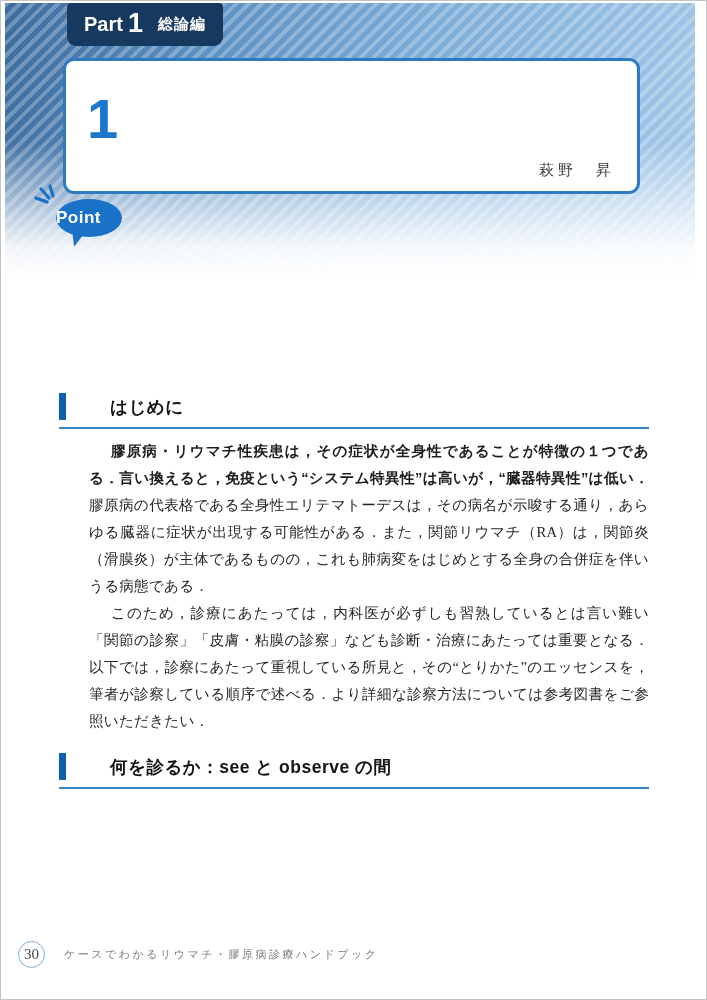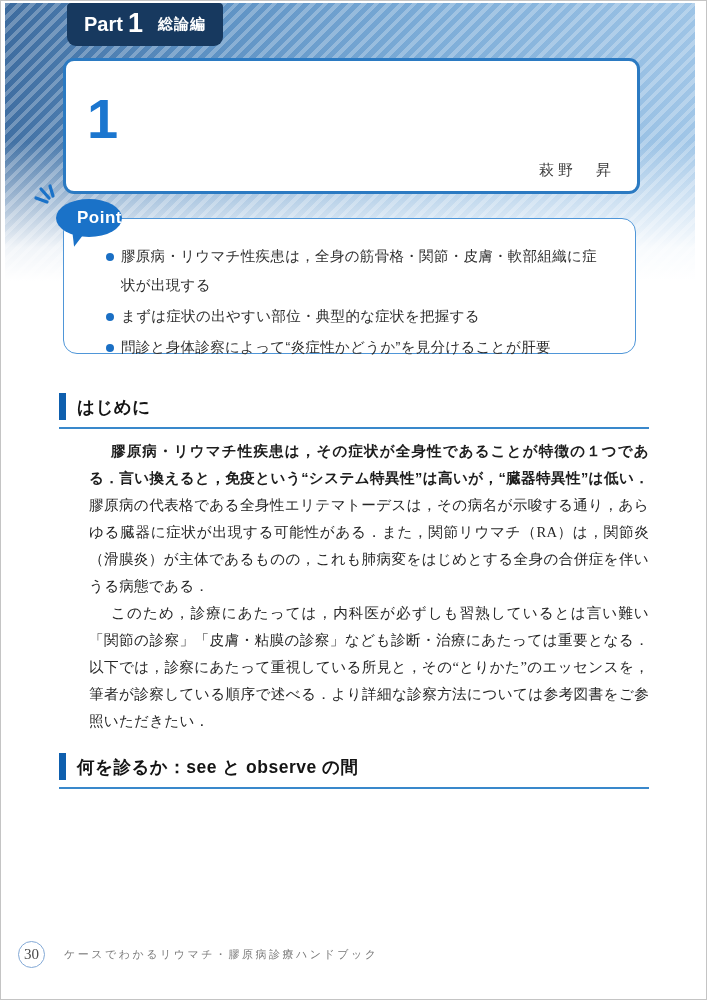--- a/index.html
+++ b/index.html
@@ -77,21 +77,21 @@
     letter-spacing: 4px;
   }
 
   
   .point-bubble {
     position: absolute;
     left: 55px; top: 198px;
     width: 66px; height: 38px;
     background: #1a72c8;
     border-radius: 50%;
-    display: flex; align-items: center; justify-content: flex-end;
+    display: flex; align-items: center; justify-content: flex-start;
     z-index: 4;
   }
   .point-label { color: #fff; font-size: 17px; font-weight: 700; letter-spacing: 0.5px; }
   .point-tail {
     position: absolute;
     left: 69px; top: 230px;
     width: 0; height: 0;
     border-left: 6px solid transparent;
     border-right: 7px solid transparent;
     border-top: 16px solid #1a72c8;
@@ -130,20 +130,21 @@
 
   
   .section-heading {
     position: absolute;
     left: 58px;
     width: 590px;
     display: flex;
     align-items: center;
     border-bottom: 2.5px solid #3988cb;
     padding-bottom: 7px;
+    gap: 33px;
   }
   .heading-bar { flex: none; width: 7px; height: 27px; background: #0e5fae; }
   .heading-text {
     padding-left: 11px;
     font-size: 17.5px;
     font-weight: 700;
     color: #141414;
     letter-spacing: 0.5px;
   }
   #section1-heading { top: 392px; }
@@ -215,36 +216,20 @@
   <svg class="point-rays" width="26" height="26" viewBox="0 0 26 26">
     <line x1="13" y1="18" x2="2" y2="14" stroke="#1a72c8" stroke-width="3.2" stroke-linecap="round"></line>
     <line x1="15" y1="14" x2="7" y2="5" stroke="#1a72c8" stroke-width="3.2" stroke-linecap="round"></line>
     <line x1="19" y1="12" x2="16" y2="2" stroke="#1a72c8" stroke-width="3.2" stroke-linecap="round"></line>
   </svg>
   <div class="point-tail"></div>
   <div class="point-bubble">
     <span class="point-label">Point</span>
   </div>
 
-  <div class="point-box">
-    <ul class="point-list">
-      <li class="point-item">
-        <span class="bullet-dot"></span>
-        <span>膠原病・リウマチ性疾患は，全身の筋骨格・関節・皮膚・軟部組織に症状が出現する</span>
-      </li>
-      <li class="point-item">
-        <span class="bullet-dot"></span>
-        <span>まずは症状の出やすい部位・典型的な症状を把握する</span>
-      </li>
-      <li class="point-item">
-        <span class="bullet-dot"></span>
-        <span>問診と身体診察によって“炎症性かどうか”を見分けることが肝要</span>
-      </li>
-    </ul>
-  </div>
 
   <div class="section-heading" id="section1-heading">
     <span class="heading-bar"></span>
     <span class="heading-text">はじめに</span>
   </div>
 
   <div class="body-text" id="body1">
     <p><span class="lead-bold">膠原病・リウマチ性疾患は，その症状が全身性であることが特徴の１つである．言い換えると，免疫という“システム特異性”は高いが，“臓器特異性”は低い．</span><span>膠原病の代表格である全身性エリテマトーデスは，その病名が示唆する通り，あらゆる臓器に症状が出現する可能性がある．また，関節リウマチ（RA）は，関節炎（滑膜炎）が主体であるものの，これも肺病変をはじめとする全身の合併症を伴いうる病態である．</span></p>
     <p>このため，診療にあたっては，内科医が必ずしも習熟しているとは言い難い「関節の診察」「皮膚・粘膜の診察」なども診断・治療にあたっては重要となる．以下では，診察にあたって重視している所見と，その“とりかた”のエッセンスを，筆者が診察している順序で述べる．より詳細な診察方法については参考図書をご参照いただきたい．</p>
   </div>

